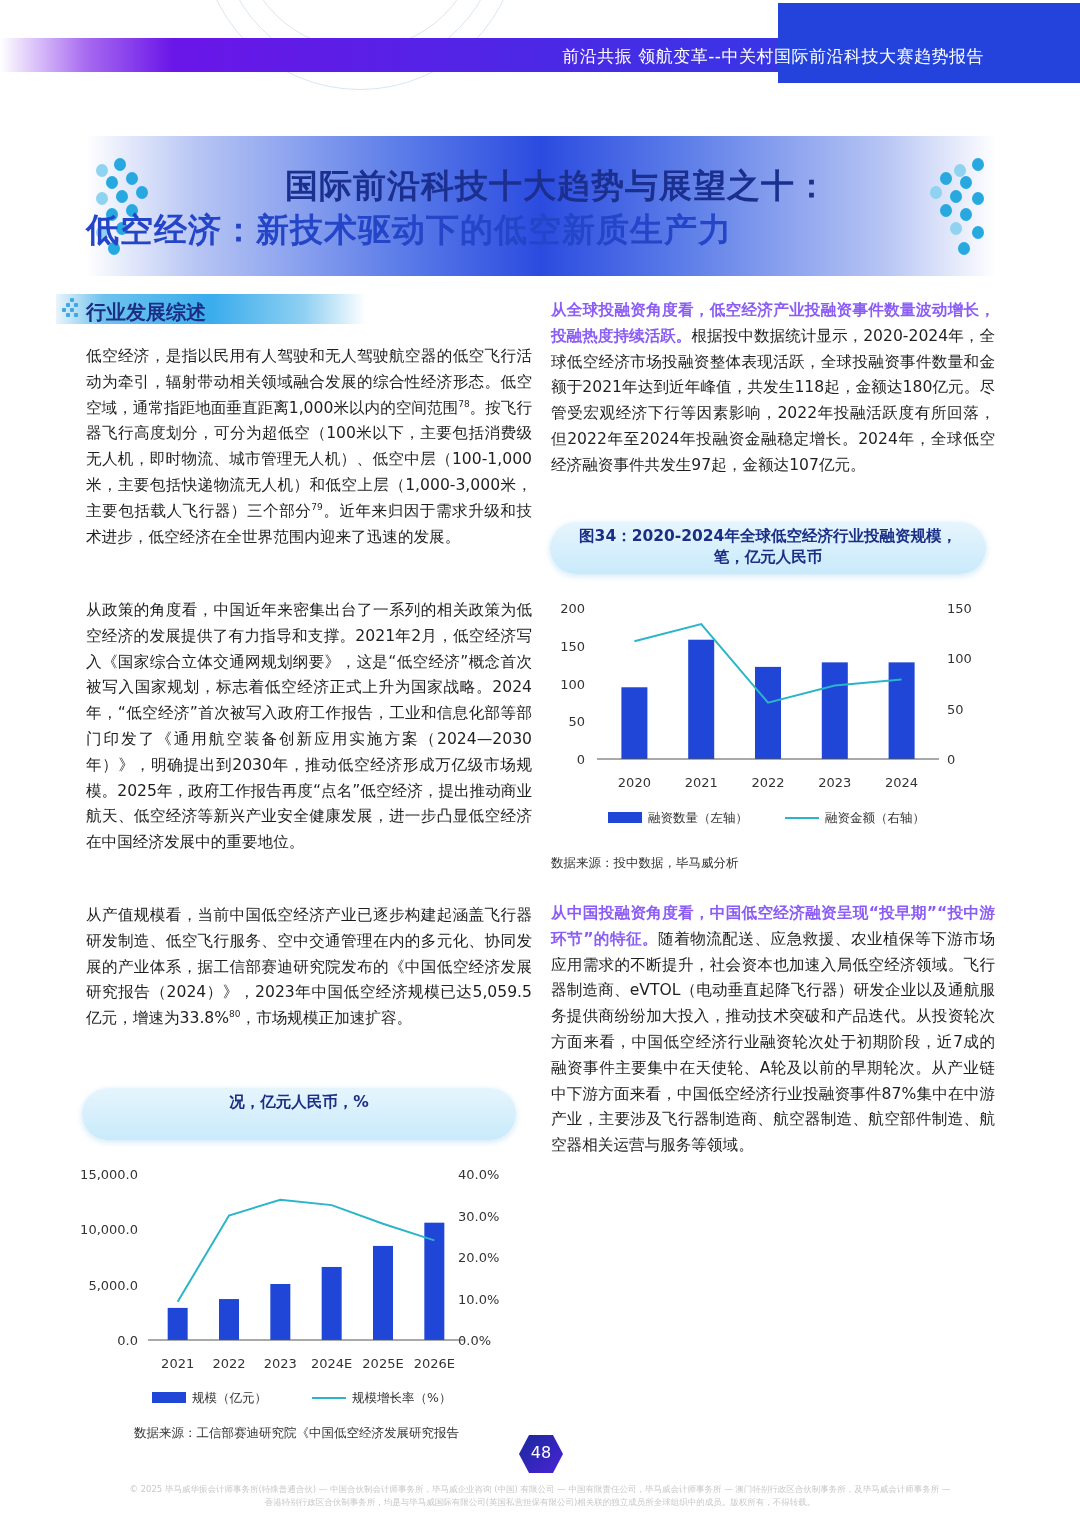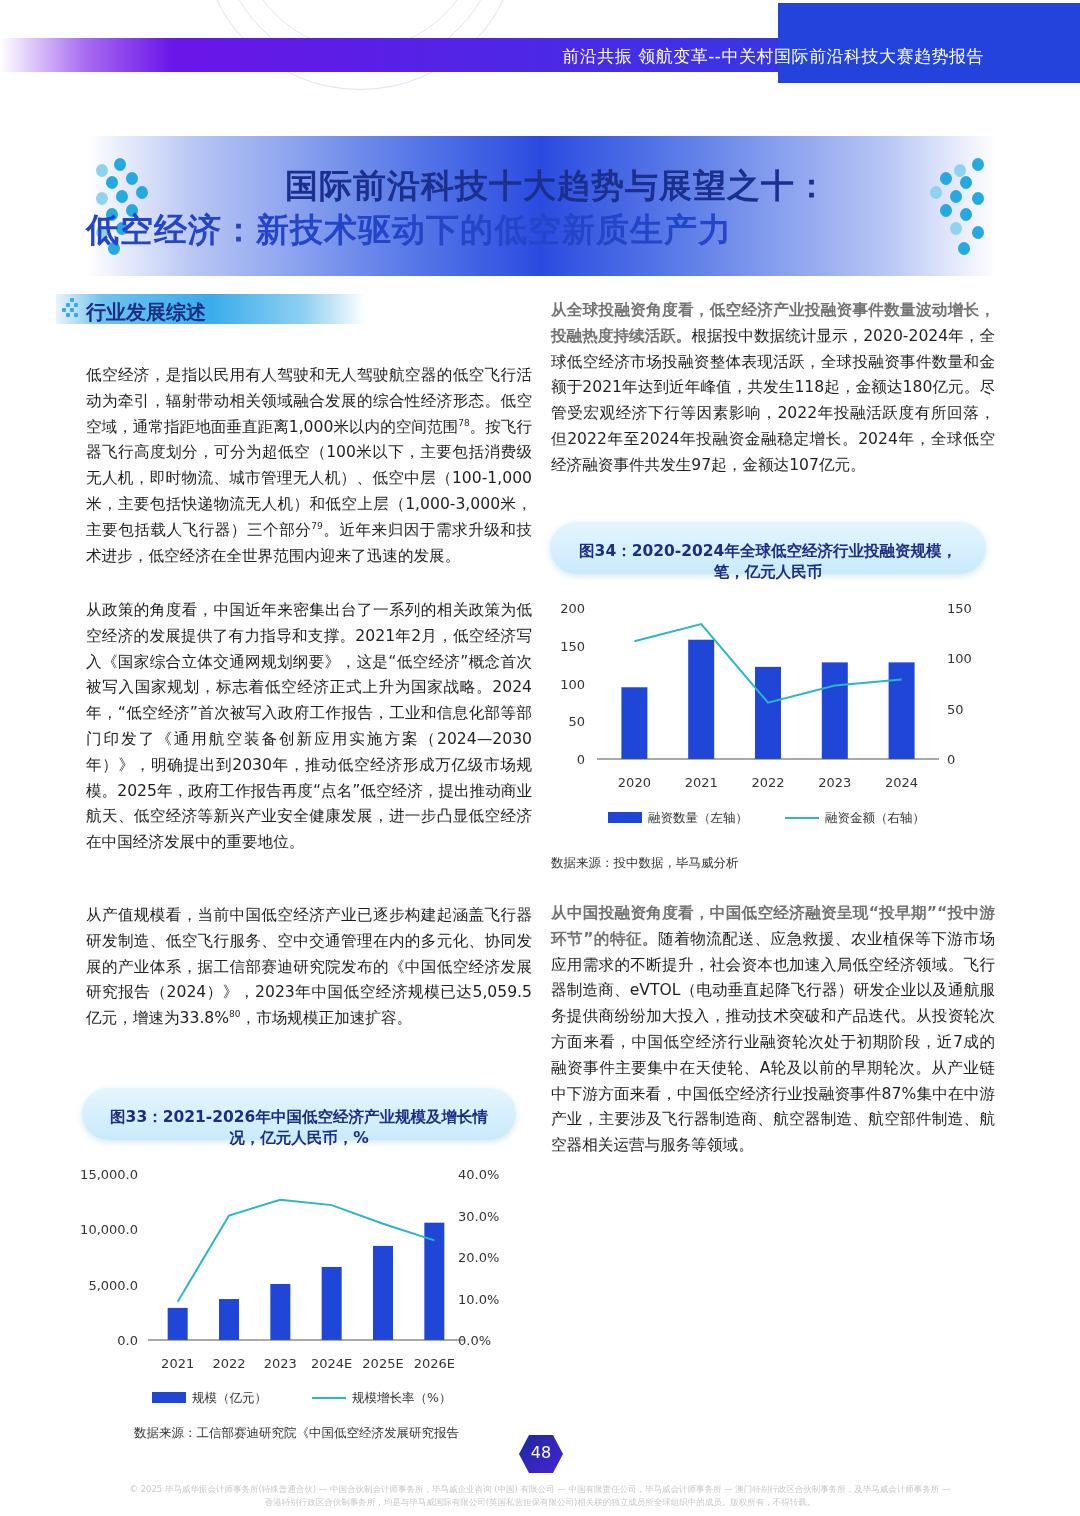--- a/index.html
+++ b/index.html
@@ -22,27 +22,27 @@
   .dots span { position: absolute; width: 12px; height: 13px; border-radius: 50%; background: #27a9e0; }
   .dots span.l { background: #8fd3f1; }
 
   .section-head { position: absolute; left: 56px; top: 294px; width: 310px; height: 30px;
     background: linear-gradient(90deg, #eaf4fb 0%, #6ec3ee 15%, #39acec 50%, #8fd0f2 80%, rgba(255,255,255,0) 100%); }
   .section-head .ic { position: absolute; left: 6px; top: 4px; width: 18px; height: 22px; }
   .section-head .ic i { position: absolute; width: 4px; height: 4px; background: #3fa7e6; border-radius: 1px; }
   .section-head .label { position: absolute; left: 30px; top: 5px; font-size: 20px; font-weight: bold; color: #1c2d84; }
 
   .para { position: absolute; font-size: 15.6px; line-height: 25.8px; color: #1f1f1f; text-align: justify; }
-  .para b { font-weight: bold; color: #737373; }
+  .para b { font-weight: bold; color: #8b5cf6; }
   .para sup { font-size: 9px; vertical-align: super; line-height: 0; }
 
   .fig-title { position: absolute; height: 52px; border-radius: 26px;
     background: linear-gradient(180deg, #e6f5fd 0%, #c9eafb 100%);
     box-shadow: 0 2px 6px rgba(120,190,230,0.35);
-    text-align: center; font-size: 15.5px; font-weight: bold; color: #1b2e86; line-height: 21px; padding-top: 19px; }
+    text-align: center; font-size: 15.5px; font-weight: bold; color: #1b2e86; line-height: 21px; padding-top: 4px; }
 
   .chart { position: absolute; }
   .chart svg text { font-family: "DejaVu Sans", sans-serif; }
 
   .source { position: absolute; font-size: 12.5px; color: #333; line-height: 18px; }
 
   .page-num { position: absolute; left: 518px; top: 1434px; width: 46px; height: 40px; }
   .page-num .txt { position: absolute; left: 0; width: 100%; top: 9px; text-align: center; color: #fff; font-size: 16px; }
 
   .footer { position: absolute; left: 20px; top: 1483px; width: 1040px; text-align: center; font-size: 8.5px; line-height: 13px; color: #c8c8c8; }
@@ -99,34 +99,33 @@
       <i style="left:12px;top:5px;"></i>
       <i style="left:4px;top:5px;"></i>
     <i style="left:8px;top:10px;"></i>
       <i style="left:0;top:10px;"></i>
       <i style="left:4px;top:15px;"></i>
       <i style="left:12px;top:15px;"></i>
   </div>
   <div class="label">行业发展综述</div>
 </div>
 
-<div class="para" style="left:86px;top:344px;width:446px;margin-top:19px;">
+<div class="para" style="left:86px;top:344px;width:446px;">
   <span>低空经济，是指以民用有人驾驶和无人驾驶航空器的低空飞行活动为牵引，辐射带动相关领域融合发展的综合性经济形态。低空空域，通常指距地面垂直距离1,000米以内的空间范围</span><sup>78</sup><span>。按飞行器飞行高度划分，可分为超低空（100米以下，主要包括消费级无人机，即时物流、城市管理无人机）、低空中层（100-1,000米，主要包括快递物流无人机）和低空上层（1,000-3,000米，主要包括载人飞行器）三个部分</span><sup>79</sup><span>。近年来归因于需求升级和技术进步，低空经济在全世界范围内迎来了迅速的发展。</span>
 </div>
 
 <div class="para" style="left:86px;top:598px;width:446px;">
   <span>从政策的角度看，中国近年来密集出台了一系列的相关政策为低空经济的发展提供了有力指导和支撑。2021年2月，低空经济写入《国家综合立体交通网规划纲要》，这是“低空经济”概念首次被写入国家规划，标志着低空经济正式上升为国家战略。2024年，“低空经济”首次被写入政府工作报告，工业和信息化部等部门印发了《通用航空装备创新应用实施方案（2024—2030年）》，明确提出到2030年，推动低空经济形成万亿级市场规模。2025年，政府工作报告再度“点名”低空经济，提出推动商业航天、低空经济等新兴产业安全健康发展，进一步凸显低空经济在中国经济发展中的重要地位。</span>
 </div>
 
 <div class="para" style="left:86px;top:903px;width:446px;">
   <span>从产值规模看，当前中国低空经济产业已逐步构建起涵盖飞行器研发制造、低空飞行服务、空中交通管理在内的多元化、协同发展的产业体系，据工信部赛迪研究院发布的《中国低空经济发展研究报告（2024）》，2023年中国低空经济规模已达5,059.5亿元，增速为33.8%</span><sup>80</sup><span>，市场规模正加速扩容。</span>
 </div>
 
 <div class="fig-title" style="left:82px;top:1088px;width:434px;">
-  <div>图33：2021-2026年中国低空经济产业规模及增长情</div>
   <div>况，亿元人民币，%</div>
 </div>
 
 <div class="chart" style="left:80px;top:1160px;width:440px;height:260px;">
   <svg id="chart33" width="440" height="260">
       <text x="58" y="185" text-anchor="end" font-size="13" fill="#333">0.0</text>
       <text x="58" y="129.66666666666669" text-anchor="end" font-size="13" fill="#333">5,000.0</text>
       <text x="58" y="74.33333333333334" text-anchor="end" font-size="13" fill="#333">10,000.0</text>
       <text x="58" y="19" text-anchor="end" font-size="13" fill="#333">15,000.0</text>
       <text x="378" y="185" text-anchor="start" font-size="13" fill="#333">0.0%</text>

